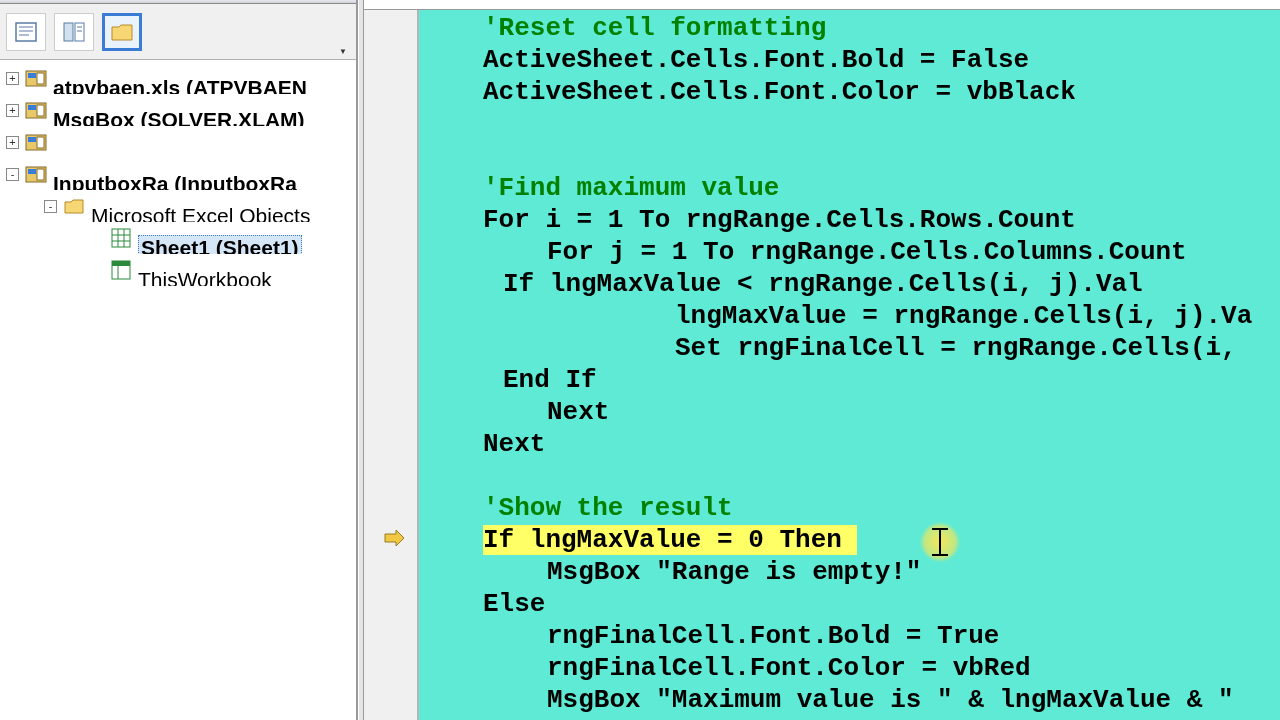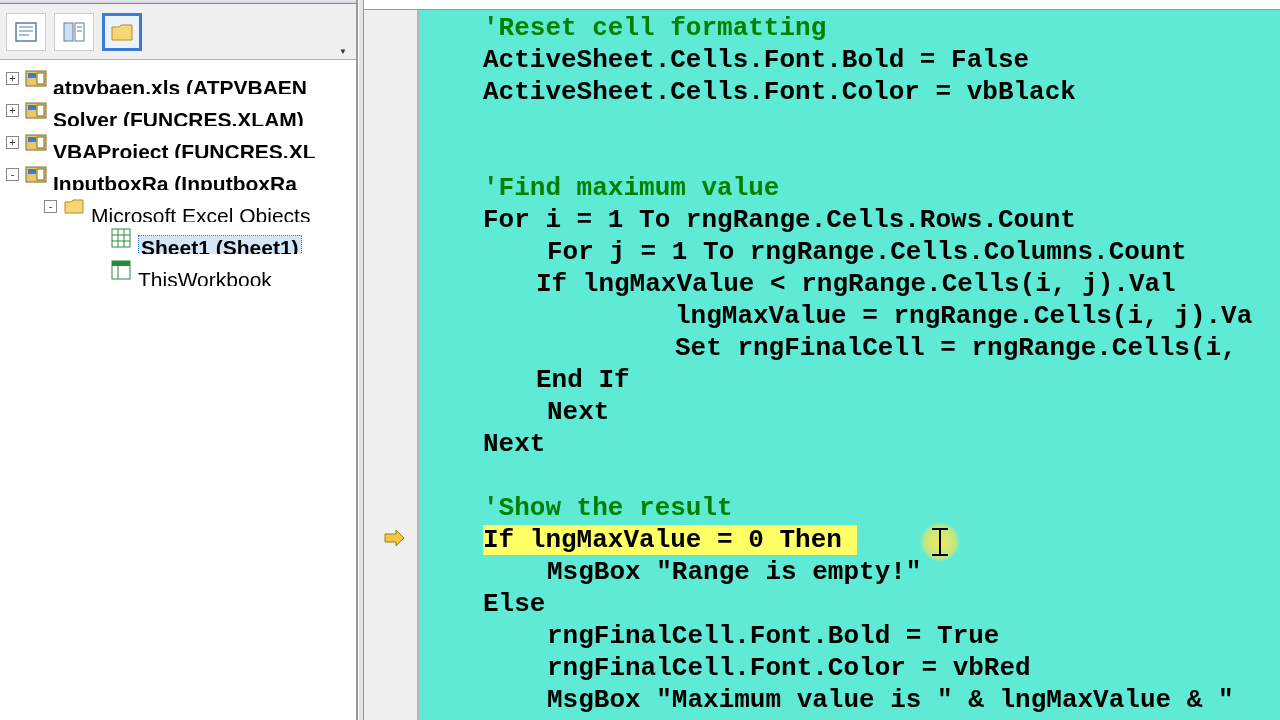--- a/index.html
+++ b/index.html
@@ -177,21 +177,21 @@
   line-height: 32px;
   padding-top: 2px;
   white-space: pre;
   overflow: hidden;
   position: relative;
 }
 
 .line { height: 32px; padding-left: 0; overflow:hidden;}
 .indent1 { padding-left: 64px; }
 .indent2 { padding-left: 128px; }
-.indent3 { padding-left: 117px; }
+.indent3 { padding-left: 84px; }
 .indent4 { padding-left: 256px; }
 
 .comment { color: #008000; } 
 .txt { color: #000; }
 
 .exec-line {
   background: #ffff66;
   display: inline;
   color: #000;
   padding-right: 15px;
@@ -270,30 +270,29 @@
           </svg></span>
       <span class="tree-label">atpvbaen.xls (ATPVBAEN</span>
     </div>
     <div class="tree-row">
       <span class="expander">+</span>
       <span class="vba-icon"><svg viewBox="0 0 22 22">
             <rect x="1" y="4" width="20" height="15" fill="#e8c96a" stroke="#826b2d"></rect>
             <rect x="3" y="6" width="8" height="5" fill="#3a7bd5"></rect>
             <rect x="12" y="6" width="7" height="11" fill="#fff" stroke="#826b2d"></rect>
           </svg></span>
-      <span class="tree-label">Solver (FUNCRES.XLAM)</span>
+      <span class="tree-label">MsgBox (SOLVER.XLAM)</span>
     </div>
     <div class="tree-row">
       <span class="expander">+</span>
       <span class="vba-icon"><svg viewBox="0 0 22 22">
             <rect x="1" y="4" width="20" height="15" fill="#e8c96a" stroke="#826b2d"></rect>
             <rect x="3" y="6" width="8" height="5" fill="#3a7bd5"></rect>
             <rect x="12" y="6" width="7" height="11" fill="#fff" stroke="#826b2d"></rect>
           </svg></span>
-      <span class="tree-label">VBAProject (FUNCRES.XL</span>
     </div>
     <div class="tree-row">
       <span class="expander">-</span>
       <span class="vba-icon"><svg viewBox="0 0 22 22">
             <rect x="1" y="4" width="20" height="15" fill="#e8c96a" stroke="#826b2d"></rect>
             <rect x="3" y="6" width="8" height="5" fill="#3a7bd5"></rect>
             <rect x="12" y="6" width="7" height="11" fill="#fff" stroke="#826b2d"></rect>
           </svg></span>
       <span class="tree-label">InputboxRa (InputboxRa</span>
     </div>

